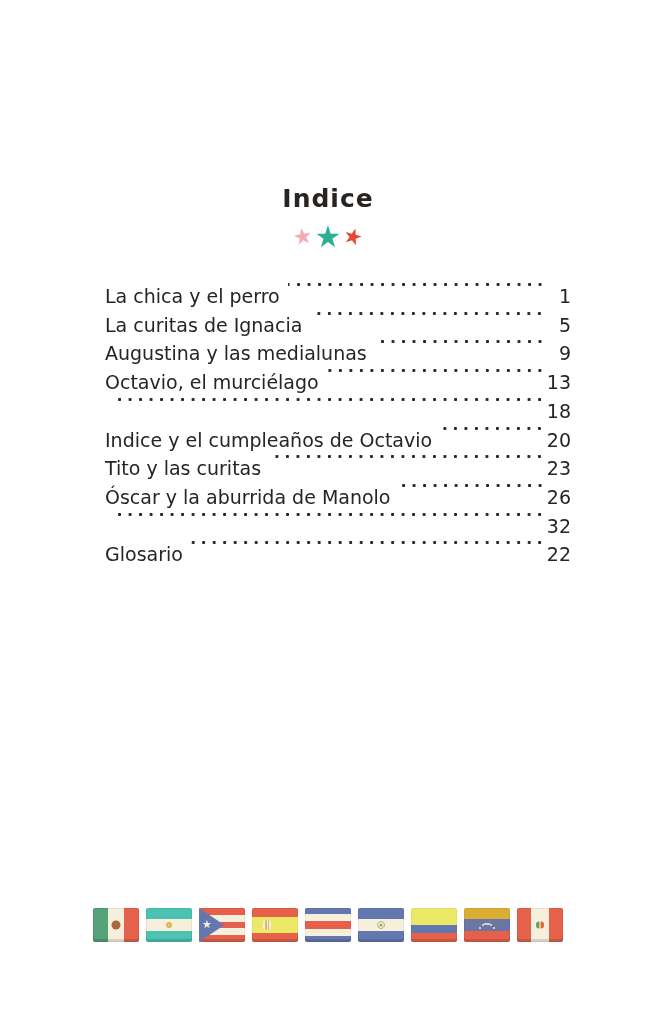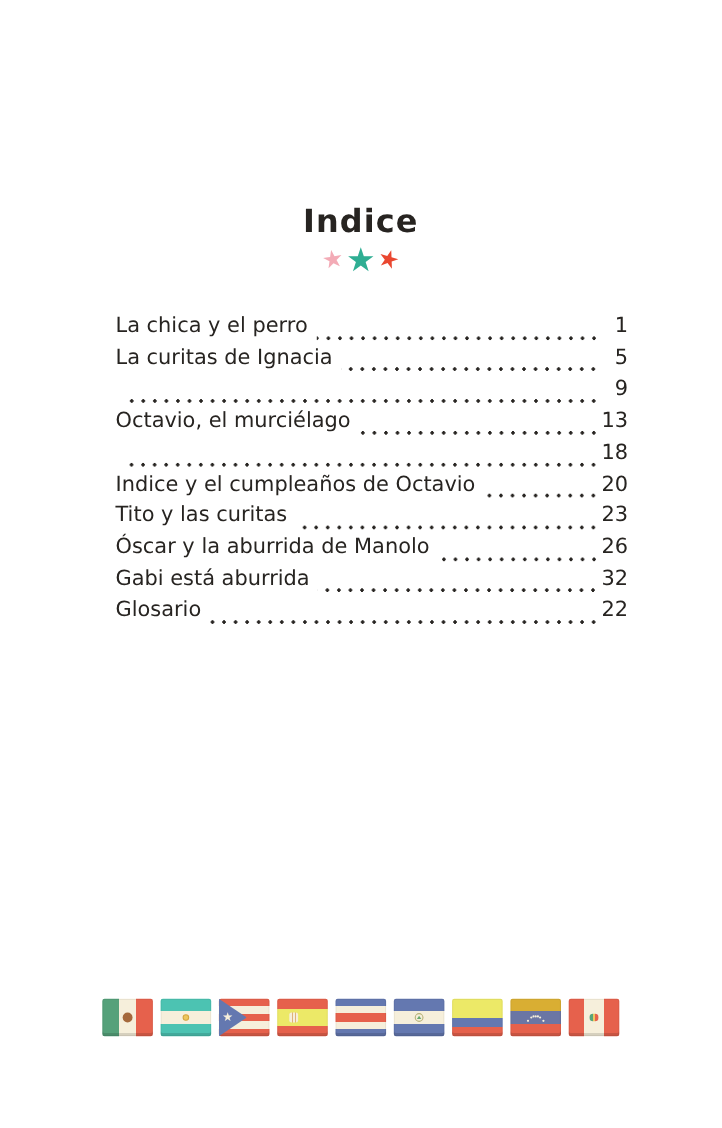--- a/index.html
+++ b/index.html
@@ -20,38 +20,38 @@
     width:656px;height:1025px;
     background:#ffffff;
     overflow:hidden;
     font-family:"DejaVu Sans", sans-serif;
     color:var(--ink);
   }
   
   .title{
     position:absolute;top:184px;left:0;right:0;
     text-align:center;
-    font-size:29px;font-weight:700;letter-spacing:1px;
+    font-size:25px;font-weight:700;letter-spacing:1px;
   }
   .stars{
     position:absolute;top:222px;left:0;right:0;
     display:flex;justify-content:center;align-items:center;gap:2px;
     line-height:1;
   }
   .star{display:inline-block;}
   .star-pink{color:#f3abb6;font-size:22px;transform:rotate(-10deg);}
   .star-teal{color:#2fae93;font-size:30px;}
   .star-red{color:#ea4730;font-size:22px;transform:rotate(16deg);}
   
   .toc{
     position:absolute;top:282px;left:105px;width:466px;
     font-size:19px;
   }
   .toc-row{
-    display:flex;align-items:flex-end;
+    display:flex;align-items:flex-start;
     line-height:28.7px;white-space:nowrap;
   }
   .toc-title{flex:0 0 auto;}
   .leader{
     flex:1 1 auto;
     height:5px;
     margin:0 2px 1px 8px;
     background-image:radial-gradient(circle, var(--ink) 1.35px, transparent 1.55px);
     background-size:10.5px 5px;
     background-repeat:repeat-x;
@@ -121,20 +121,21 @@
       <span class="toc-title">La chica y el perro</span>
       <span class="leader"></span>
       <span class="toc-page">1</span>
     </div>
     <div class="toc-row">
       <span class="toc-title">La curitas de Ignacia</span>
       <span class="leader"></span>
       <span class="toc-page">5</span>
     </div>
     <div class="toc-row">
+      <span class="toc-title">Augustina y las medialunas</span>
       <span class="leader"></span>
       <span class="toc-page">9</span>
     </div>
     <div class="toc-row">
       <span class="toc-title">Octavio, el murciélago</span>
       <span class="leader"></span>
       <span class="toc-page">13</span>
     </div>
     <div class="toc-row">
       <span class="leader"></span>
@@ -149,21 +150,20 @@
       <span class="toc-title">Tito y las curitas</span>
       <span class="leader"></span>
       <span class="toc-page">23</span>
     </div>
     <div class="toc-row">
       <span class="toc-title">Óscar y la aburrida de Manolo</span>
       <span class="leader"></span>
       <span class="toc-page">26</span>
     </div>
     <div class="toc-row">
-      <span class="toc-title">Gabi está aburrida</span>
       <span class="leader"></span>
       <span class="toc-page">32</span>
     </div>
     <div class="toc-row">
       <span class="toc-title">Glosario</span>
       <span class="leader"></span>
       <span class="toc-page">22</span>
     </div>
   </div>
 

